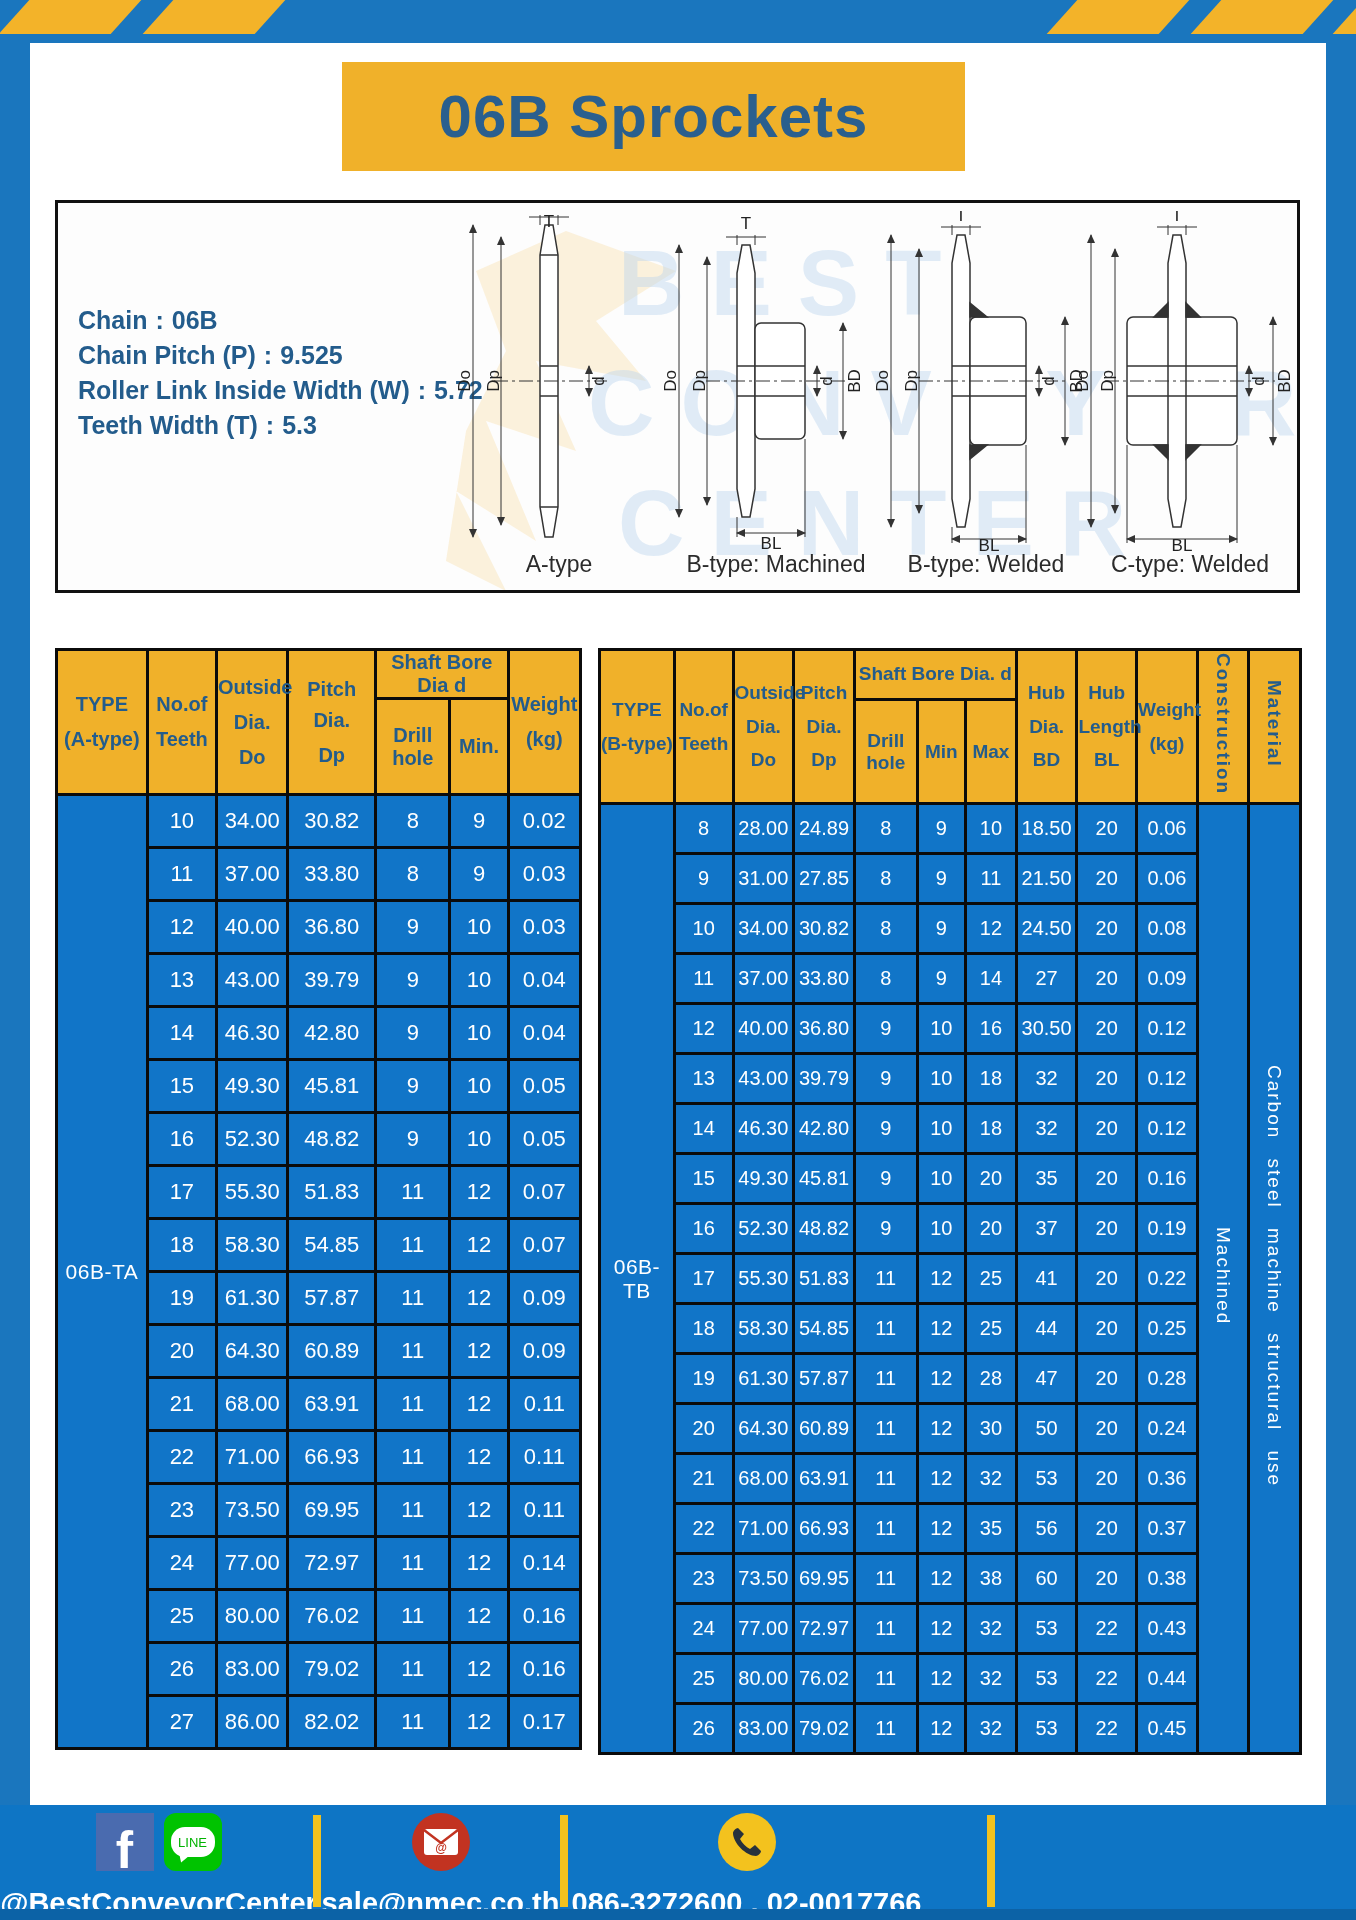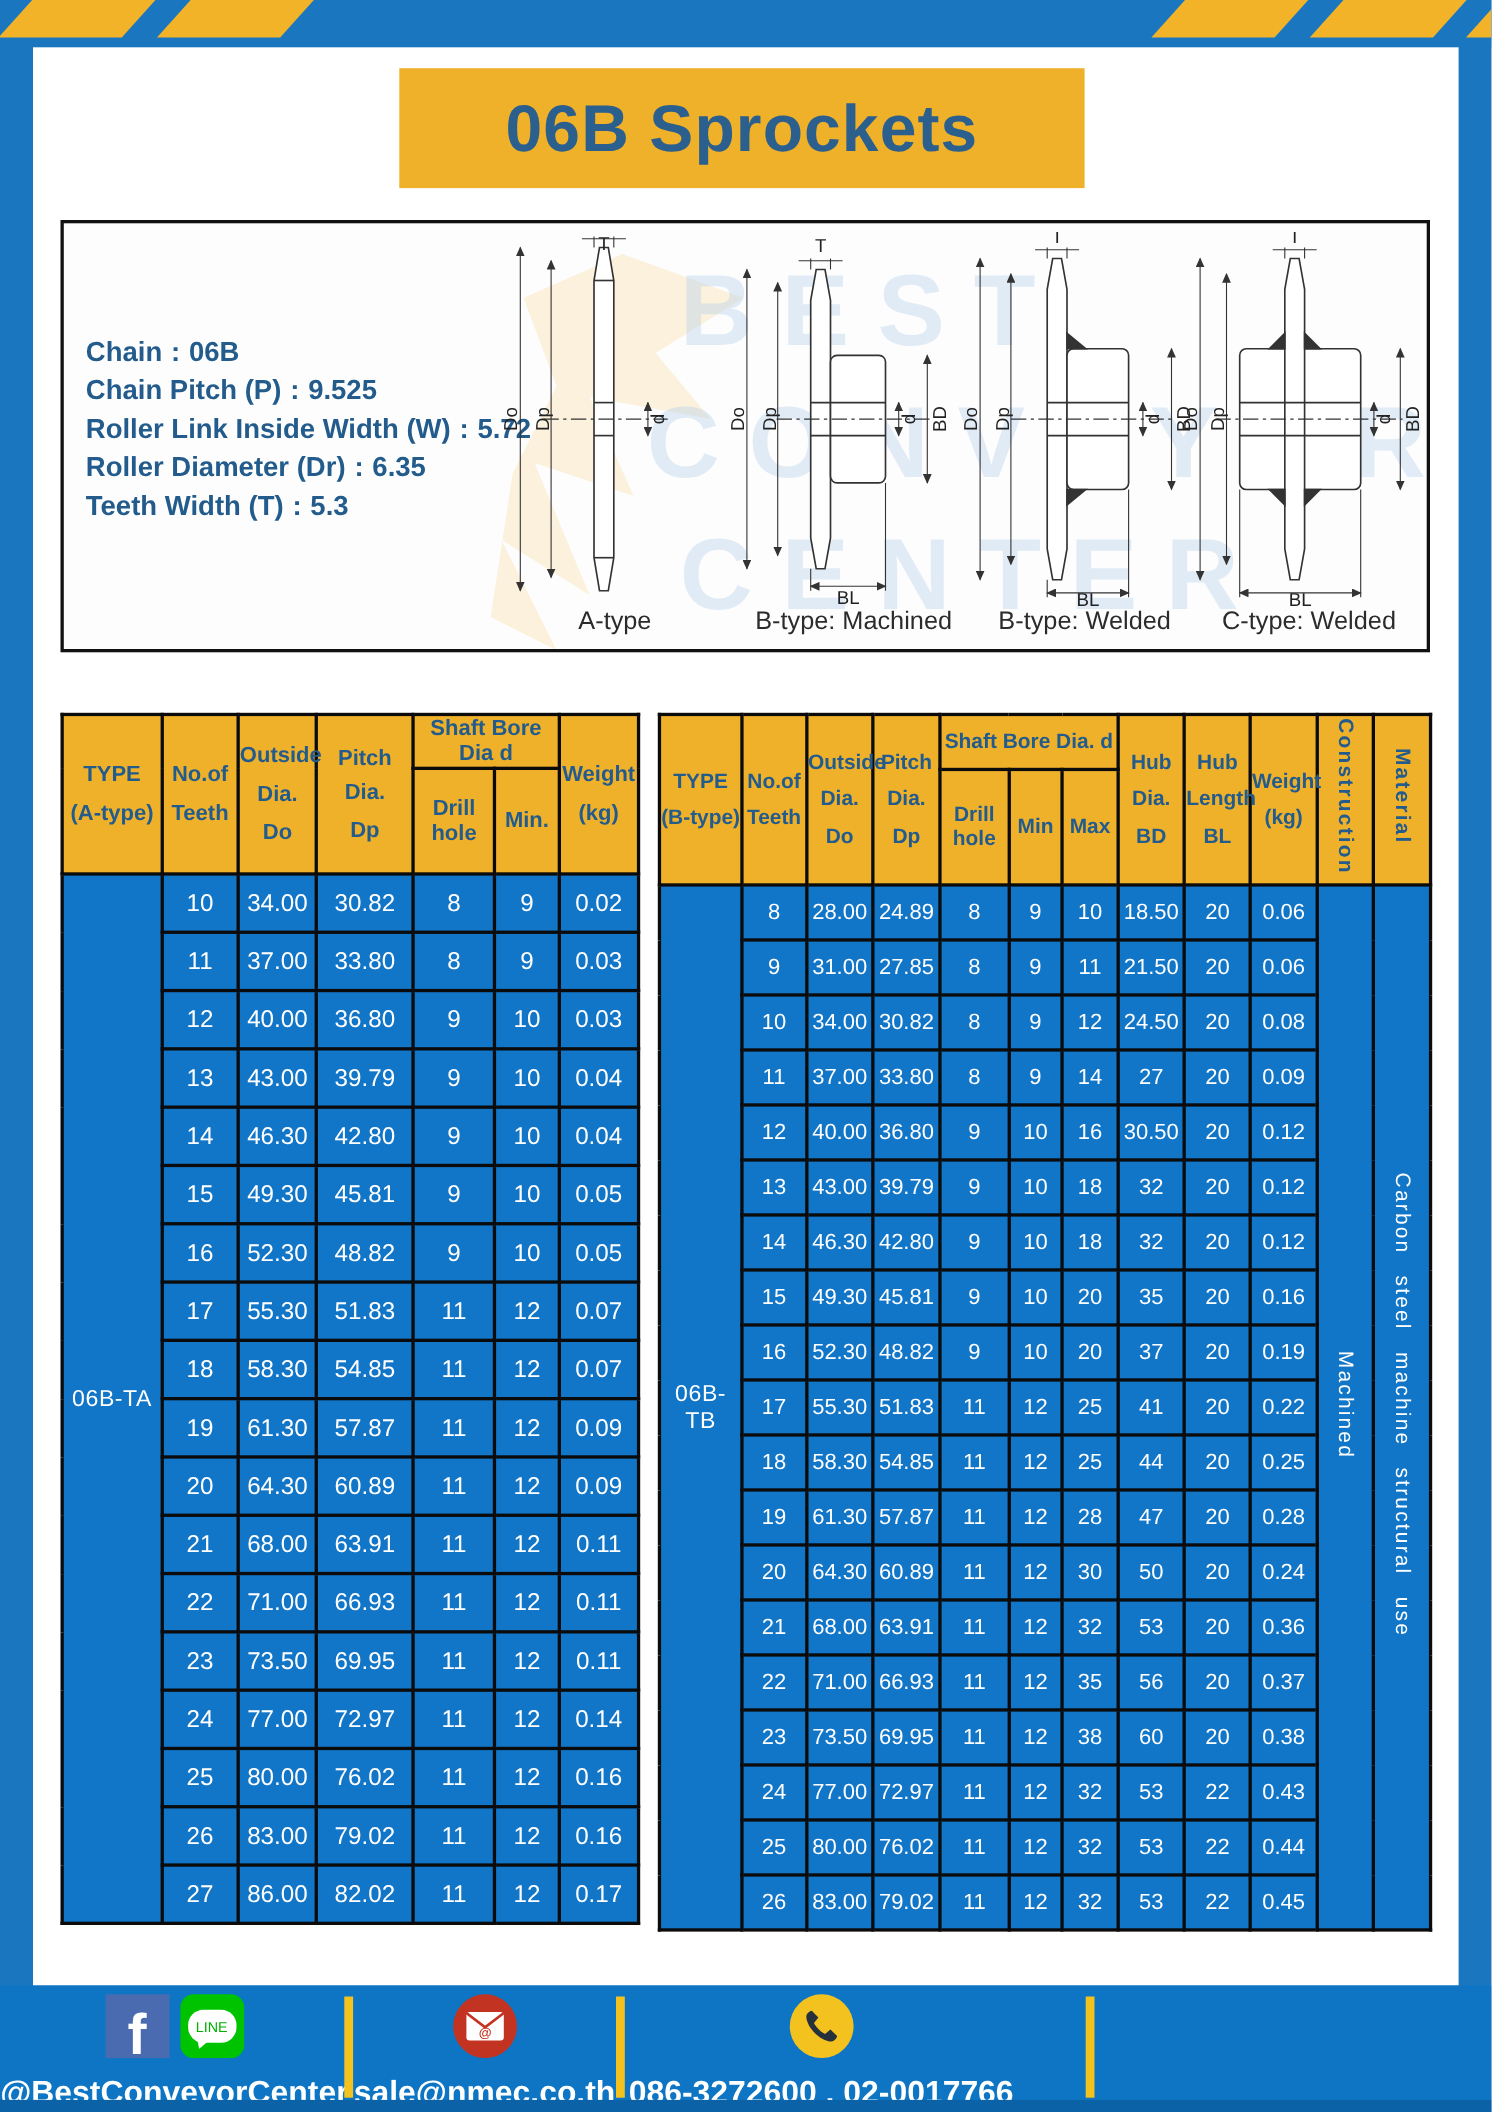--- a/index.html
+++ b/index.html
@@ -4,21 +4,21 @@
 <style>
   html,body{margin:0;padding:0;background:#e8e8e8;}
   *{box-sizing:border-box;font-family:"Liberation Sans",sans-serif;}
   #page{position:relative;width:1356px;height:1920px;background:#1a76be;overflow:hidden;margin:0 auto;}
   
   .topbar{position:absolute;left:0;top:0;width:1356px;height:43px;background:#1a76be;overflow:hidden;}
   .stripe{position:absolute;top:0;height:34px;background:#f3b329;transform:skewX(-42deg);}
   
   .content{position:absolute;left:30px;top:43px;width:1296px;height:1762px;background:#ffffff;}
   
-  .titlebox{position:absolute;left:363px;top:62px;width:623px;height:109px;background:#f0b12a;display:flex;align-items:center;justify-content:center;}
+  .titlebox{position:absolute;left:342px;top:62px;width:623px;height:109px;background:#f0b12a;display:flex;align-items:center;justify-content:center;}
   .titlebox h1{margin:0;font-size:60px;font-weight:800;color:#2a5f8e;letter-spacing:1px;}
   
   .diagrambox{position:absolute;left:55px;top:200px;width:1245px;height:393px;background:#fdfdfd;border:3px solid #111;overflow:hidden;}
   .wmtext{position:absolute;font-weight:800;color:#b9d4ee;opacity:.42;letter-spacing:26px;font-size:92px;white-space:nowrap;}
   .wmshape{position:absolute;opacity:.45;}
   .specs{position:absolute;left:20px;top:100px;width:420px;}
   .specline{font-size:25px;font-weight:700;color:#235c8c;line-height:35px;white-space:nowrap;}
   .specline .sep{padding:0 8px;}
   .diag{position:absolute;top:8px;}
   .caption{position:absolute;top:348px;font-size:23px;color:#2b2b2b;text-align:center;}
@@ -87,21 +87,20 @@
       <polygon points="120,0 230,40 150,90 200,150 90,130 130,220 40,190 90,310 10,260 60,360 0,330 20,200 60,120 30,40" fill="#f5c25a" opacity="0.45"></polygon>
     </svg>
     <div class="wmtext" style="left:560px;top:28px;">BEST</div>
     <div class="wmtext" style="left:530px;top:148px;">CONVEYOR</div>
     <div class="wmtext" style="left:560px;top:268px;">CENTER</div>
 
     <div class="specs">
       <div class="specline"><span>Chain</span><span class="sep">:</span><span>06B</span></div>
       <div class="specline"><span>Chain Pitch (P)</span><span class="sep">:</span><span>9.525</span></div>
       <div class="specline"><span>Roller Link Inside Width (W)</span><span class="sep">:</span><span>5.72</span></div>
-      <div class="specline"><span>Roller Diameter (Dr)</span><span class="sep">:</span><span>6.35</span></div>
       <div class="specline"><span>Teeth Width (T)</span><span class="sep">:</span><span>5.3</span></div>
     </div>
 
     <svg width="0" height="0" style="position:absolute">
         <defs>
       <marker id="arr" markerWidth="9" markerHeight="8" refX="8" refY="4" orient="auto-start-reverse">
         <path d="M0,0 L9,4 L0,8 z" fill="#333"></path>
       </marker>
     </defs>
       </svg>

